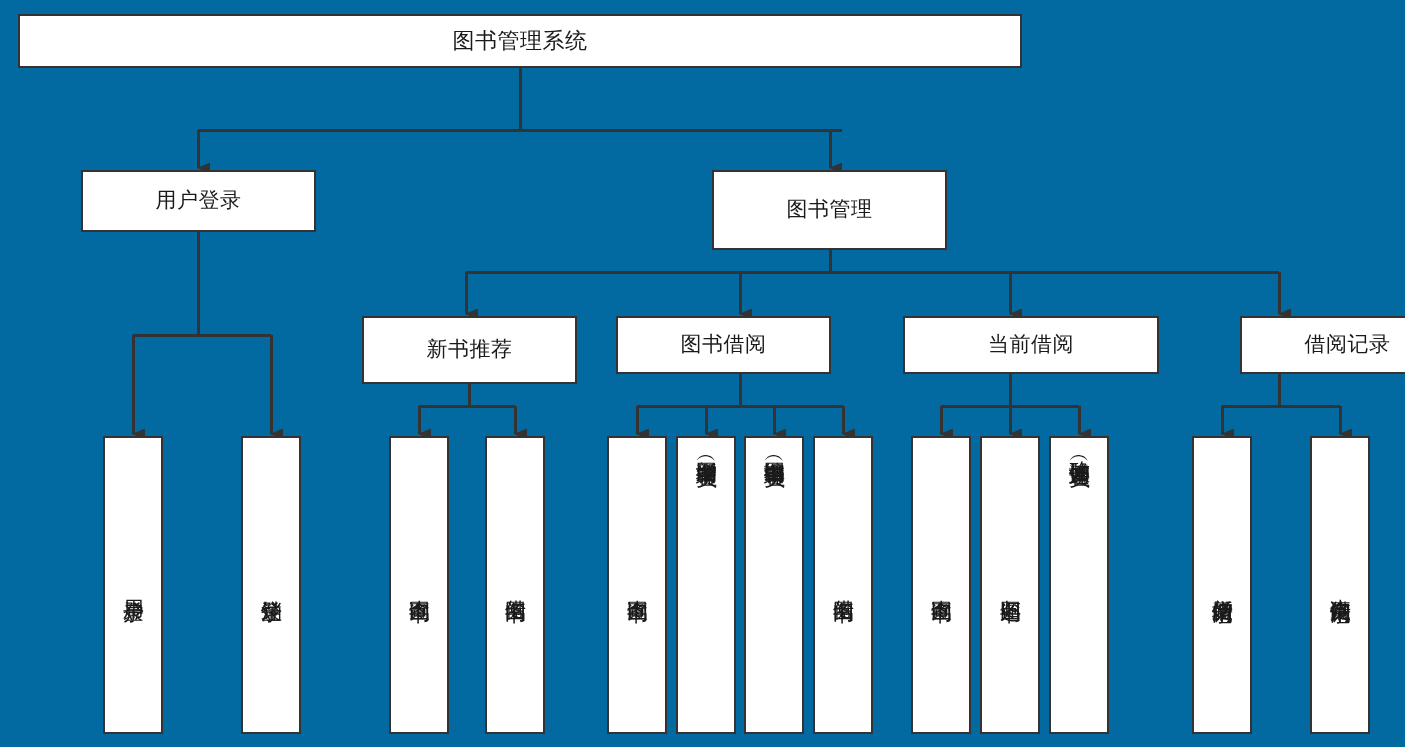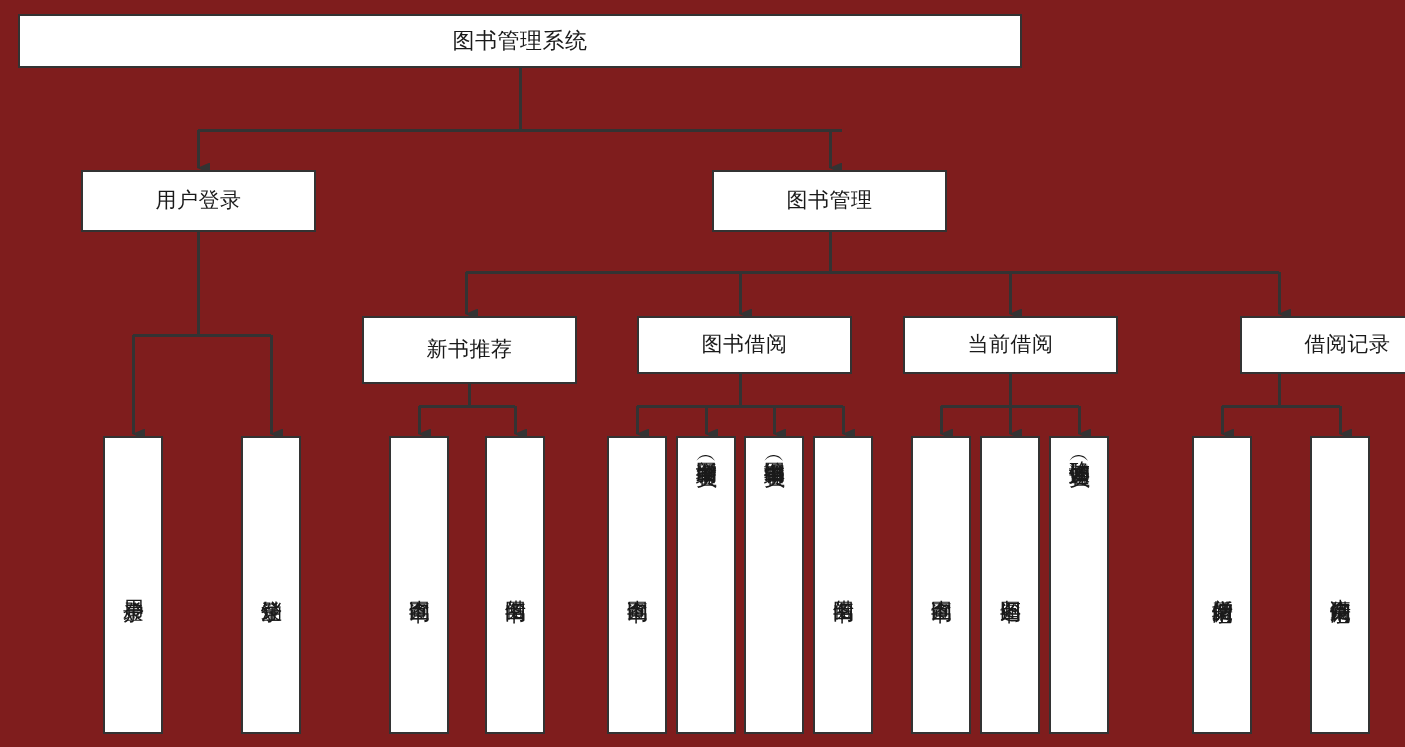--- a/index.html
+++ b/index.html
@@ -8,21 +8,21 @@
     padding: 0;
     background: #ffffff;
   }
   body {
     font-family: "DejaVu Sans", "Liberation Sans", sans-serif;
   }
   #diagram-root {
     position: relative;
     width: 1405px;
     height: 747px;
-    background: #7f1d1d;
+    background: #0369a1;
     overflow: hidden;
     text-decoration: underline;
   }
   svg.connector-layer {
     position: absolute;
     left: 0;
     top: 0;
     width: 1405px;
     height: 747px;
     pointer-events: none;
@@ -139,31 +139,31 @@
     </g>
   </svg>
 
   <div class="node horizontal root" style="left:18px; top:14px; width:1004px; height:54px;">
     <span>图书管理系统</span>
   </div>
 
   <div class="node horizontal" style="left:81px; top:170px; width:235px; height:62px;">
     <span>用户登录</span>
   </div>
-  <div class="node horizontal" style="left:712px; top:170px; width:235px; height:62px;">
+  <div class="node horizontal" style="left:712px; top:170px; width:235px; height:80px;">
     <span>图书管理</span>
   </div>
 
   <div class="node horizontal" style="left:362px; top:316px; width:215px; height:68px;">
     <span>新书推荐</span>
   </div>
-  <div class="node horizontal" style="left:637px; top:316px; width:215px; height:58px;">
+  <div class="node horizontal" style="left:616px; top:316px; width:215px; height:58px;">
     <span>图书借阅</span>
   </div>
-  <div class="node horizontal" style="left:903px; top:316px; width:215px; height:58px;">
+  <div class="node horizontal" style="left:903px; top:316px; width:256px; height:58px;">
     <span>当前借阅</span>
   </div>
   <div class="node horizontal" style="left:1240px; top:316px; width:215px; height:58px;">
     <span>借阅记录</span>
   </div>
 
   <div class="node leaf" style="left:103px; top:436px; width:60px; height:298px;">
     <div class="leaf-inner">
       <span class="vlabel">用户登录</span>
     </div>

